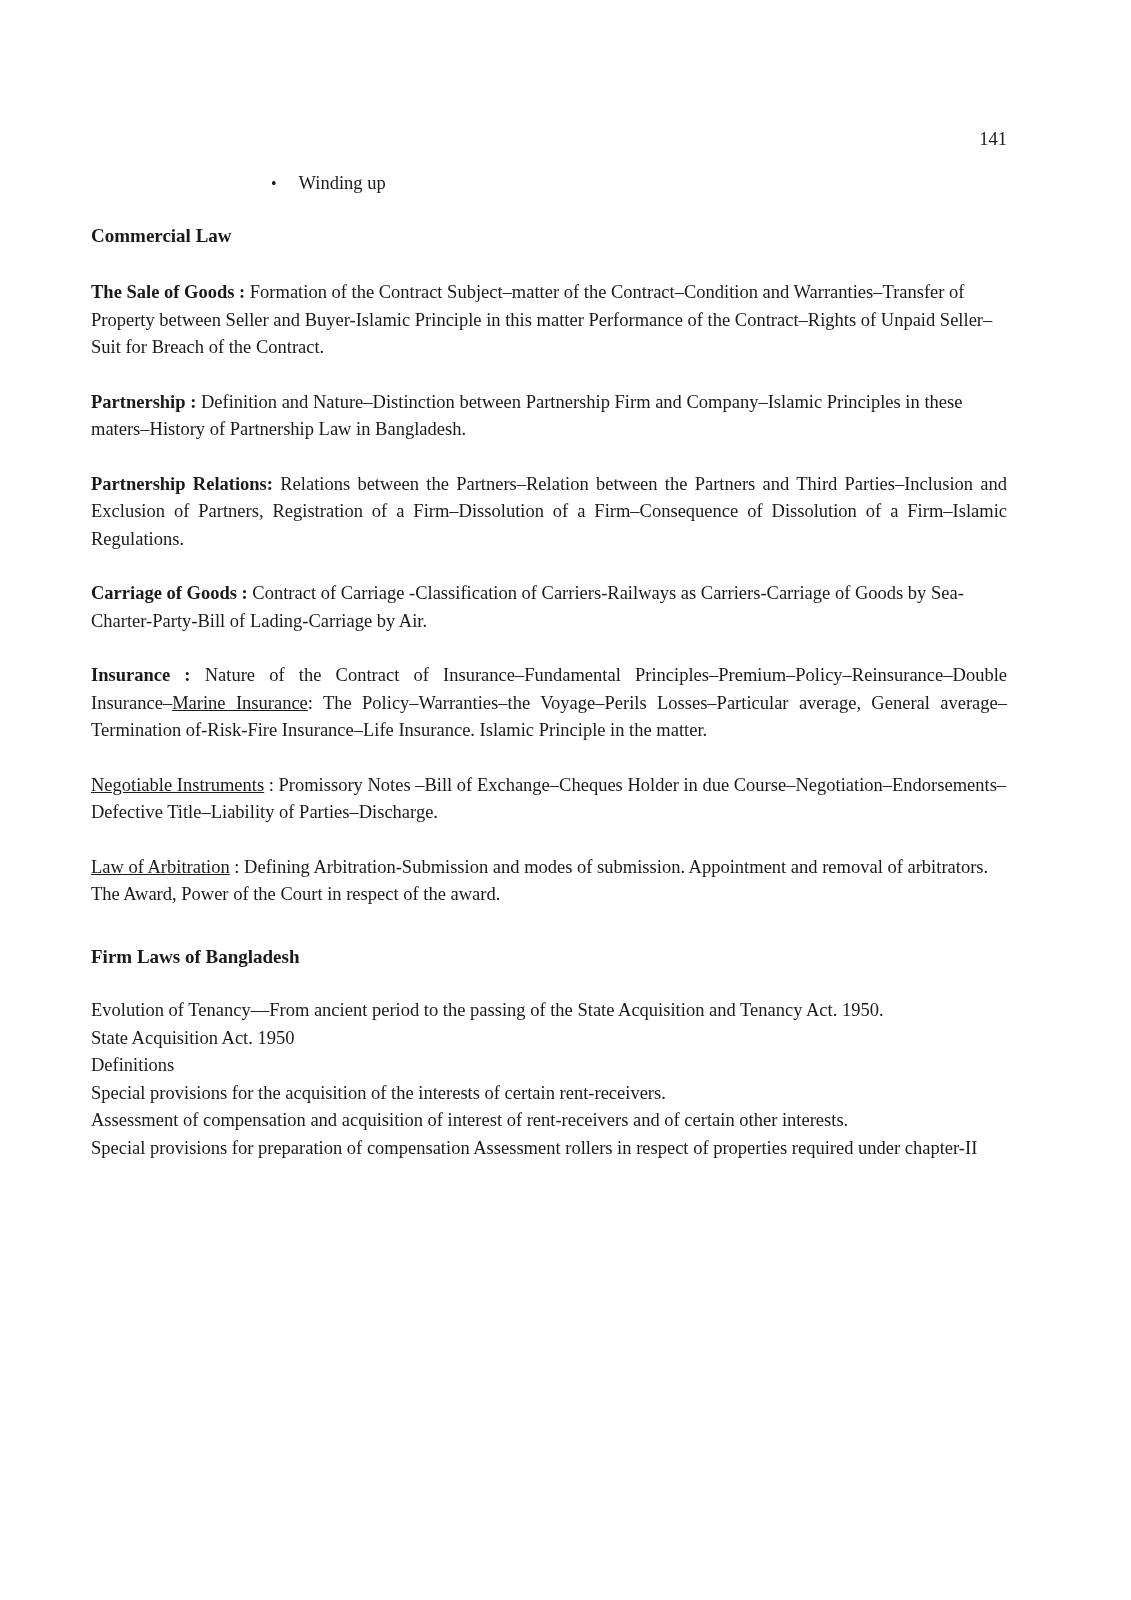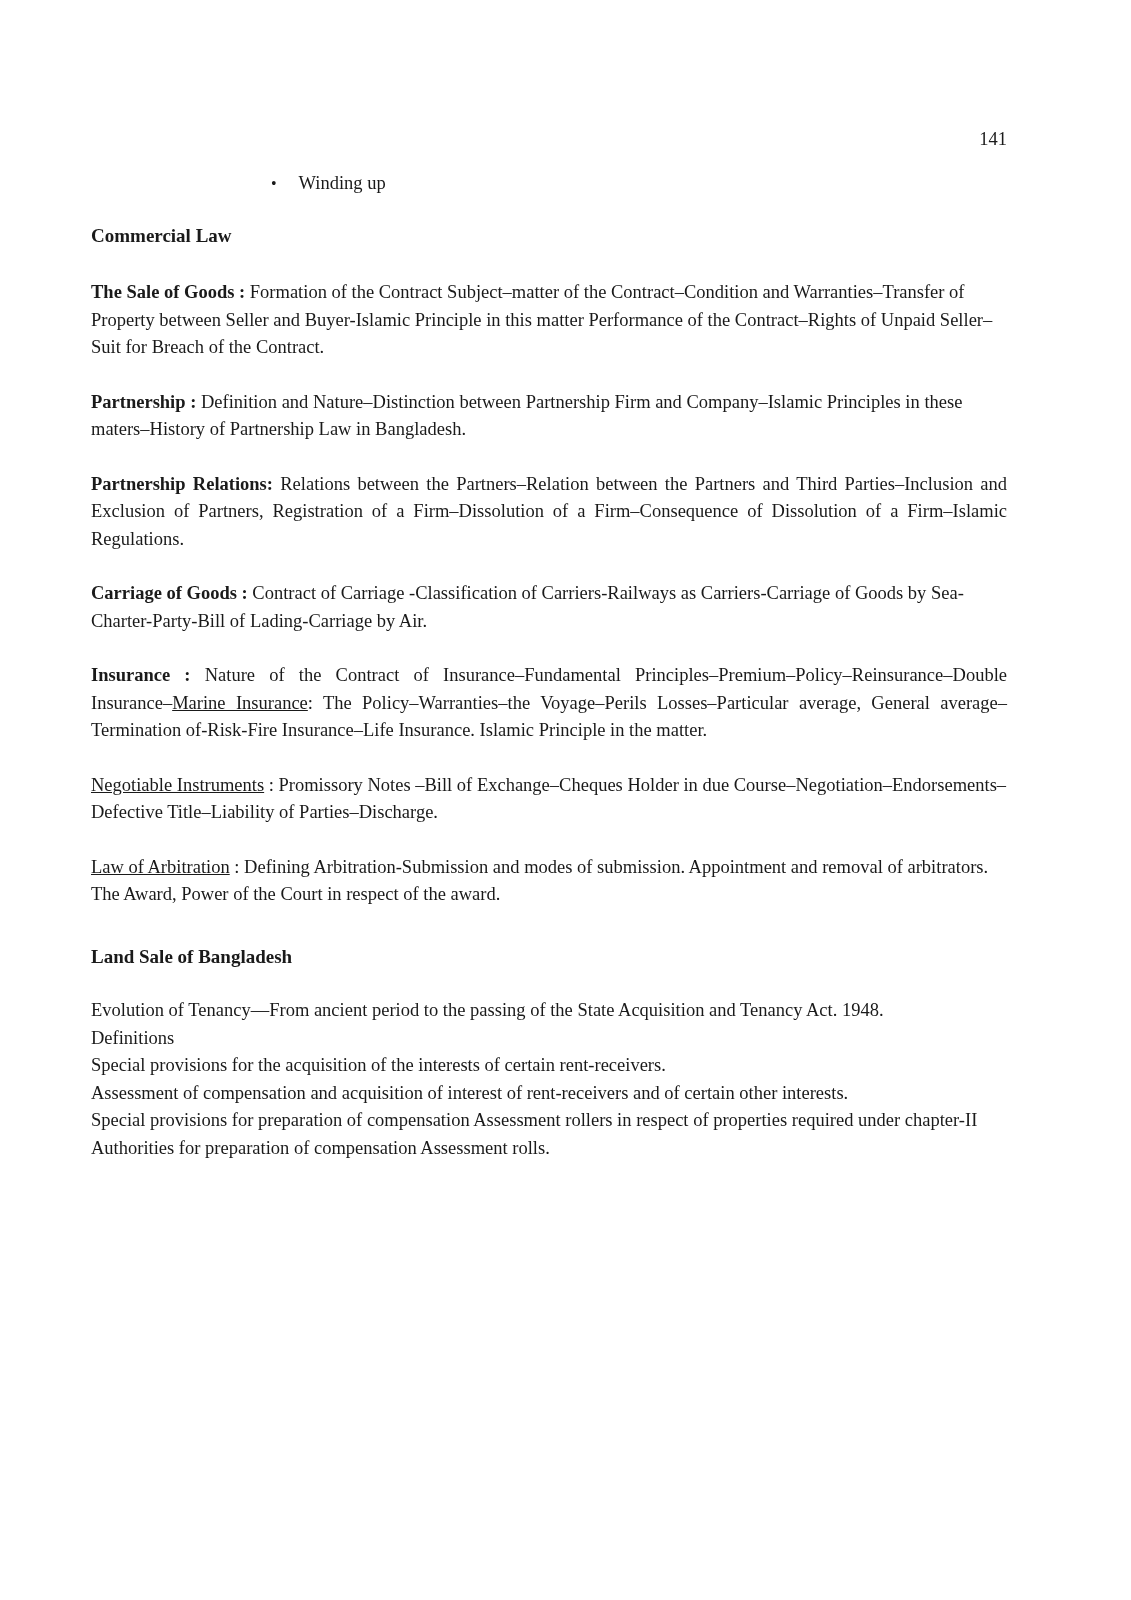--- a/index.html
+++ b/index.html
@@ -89,24 +89,24 @@
 
 
   <p class="para">
     <span class="lbl-underline">Negotiable Instruments</span><span> :  Promissory Notes –Bill of Exchange–Cheques  Holder in due Course–Negotiation–Endorsements–Defective Title–Liability of Parties–Discharge.</span>
   </p>
 
   <p class="para">
     <span class="lbl-underline">Law of Arbitration</span><span> : Defining Arbitration-Submission and modes of submission. Appointment and removal of arbitrators. The Award, Power of the Court in respect of the award.</span>
   </p>
 
-  <h2 class="center-heading" style="margin-top: 34px;">Land Sale of Bangladesh</h2>
+  <h2 class="center-heading" style="margin-top: 34px;">Firm Laws of Bangladesh</h2>
 
   <div class="land-block">
-    <div class="land-line">Evolution of Tenancy—From ancient period to the passing of the State Acquisition and Tenancy Act. 1948.</div>
+    <div class="land-line">Evolution of Tenancy—From ancient period to the passing of the State Acquisition and Tenancy Act. 1950.</div>
+    <div class="land-line">State Acquisition Act. 1950</div>
     <div class="land-line">Definitions</div>
     <div class="land-line">Special provisions for the acquisition of the interests of certain  rent-receivers.</div>
     <div class="land-line">Assessment of compensation and acquisition of interest of rent-receivers and of certain other interests.</div>
     <div class="land-line">Special provisions for preparation of compensation Assessment rollers in respect of properties required under chapter-II</div>
-    <div class="land-line">Authorities for preparation of compensation Assessment rolls.</div>
   </div>
 
 </div>
 
 </body></html>

